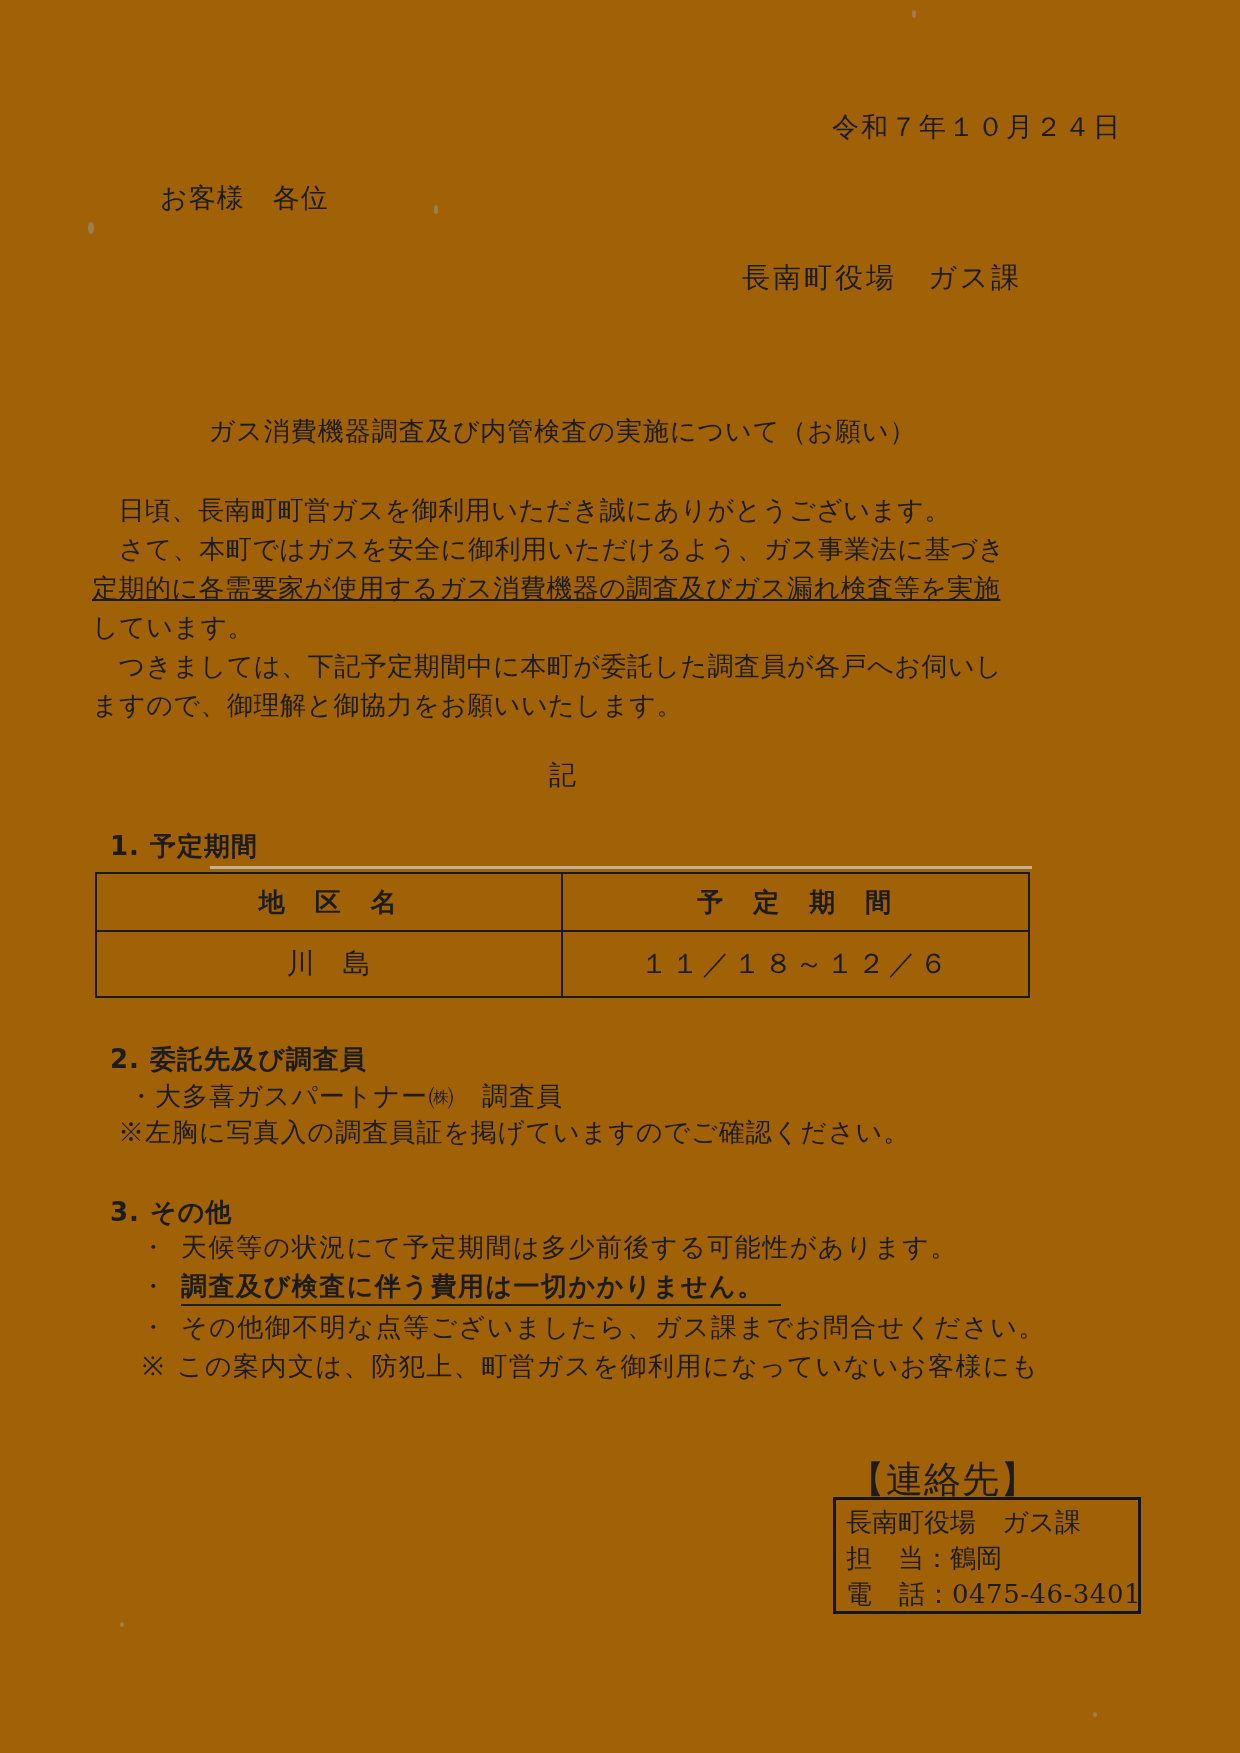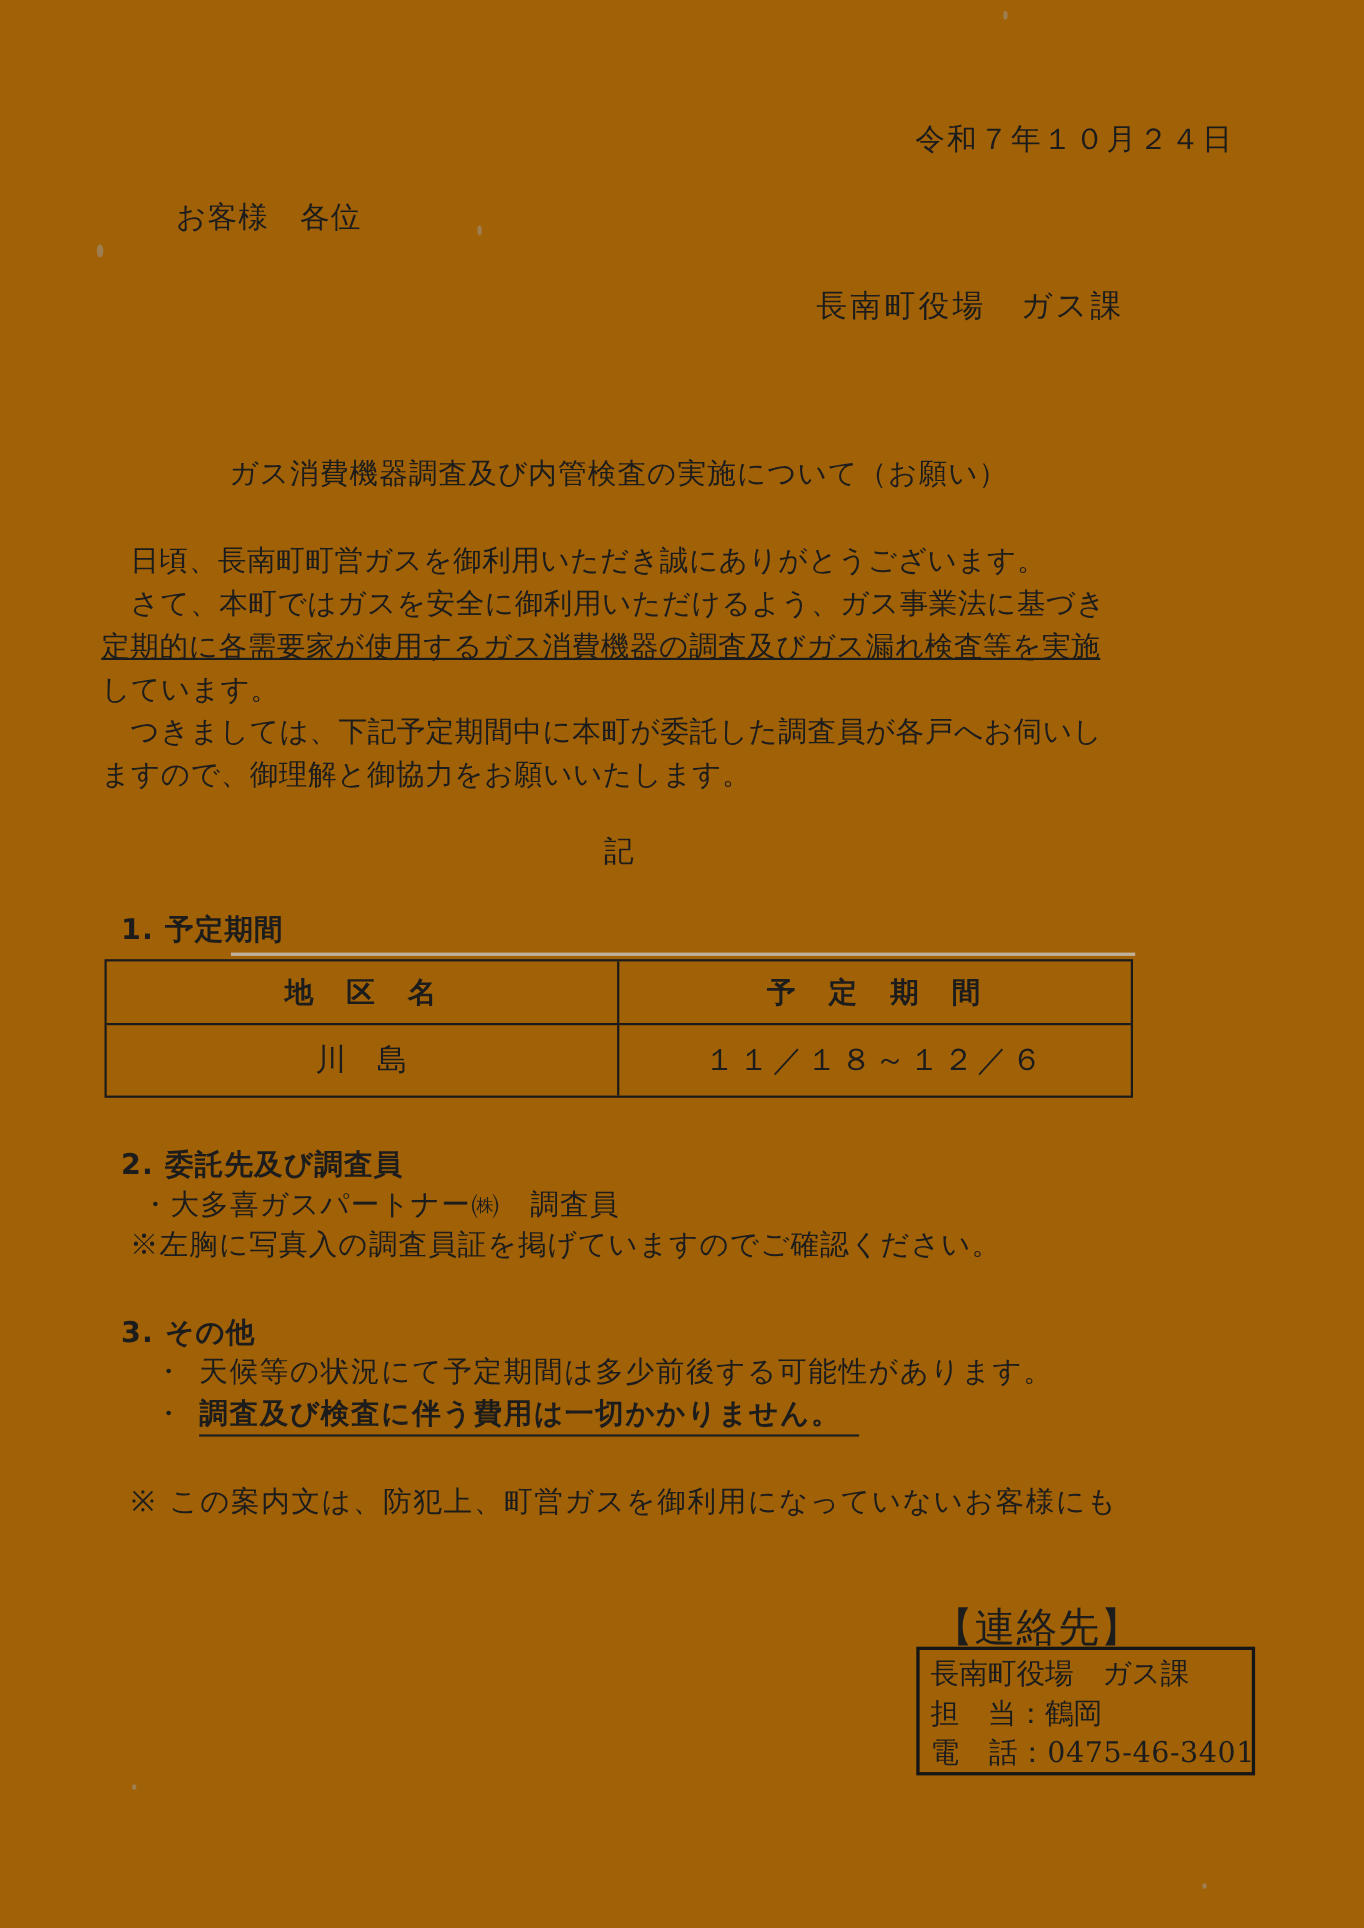--- a/index.html
+++ b/index.html
@@ -93,21 +93,25 @@
   <div class="abs sec-heading gothic" style="top:1196px;">3. その他</div>
 
   <div class="abs" style="top:1231px; left:140px;">
     <span class="s3-bullet">・</span>
     <span class="s3-text" style="margin-left:10px;text-align:center;">天候等の状況にて予定期間は多少前後する可能性があります。</span>
   </div>
   <div class="abs" style="top:1270px; left:140px;">
     <span class="s3-bullet">・</span>
     <span class="s3-text u-line" style="margin-left:10px;font-weight:bold;">調査及び検査に伴う費用は一切かかりません。</span>
   </div>
-  <div class="abs" style="top:1350px; left:119px;">
+  <div class="abs" style="top:1311px; left:140px;">
+    <span class="s3-bullet">・</span>
+    <span class="s3-text" style="margin-left:10px;">その他御不明な点等ございましたら、ガス課までお問合せください。</span>
+  </div>
+  <div class="abs" style="top:1350px; left:142px;">
     <span class="s3-bullet">※</span>
     <span class="s3-text" style="margin-left:8px;">この案内文は、防犯上、町営ガスを御利用になっていないお客様にも</span>
   </div>
 
   <div class="abs contact-label">【連絡先】</div>
   <div class="contact-box">
     <div class="contact-row">長南町役場　ガス課</div>
     <div class="contact-row">担　当：鶴岡</div>
     <div class="contact-row phone">電　話：0475-46-3401</div>
   </div>

